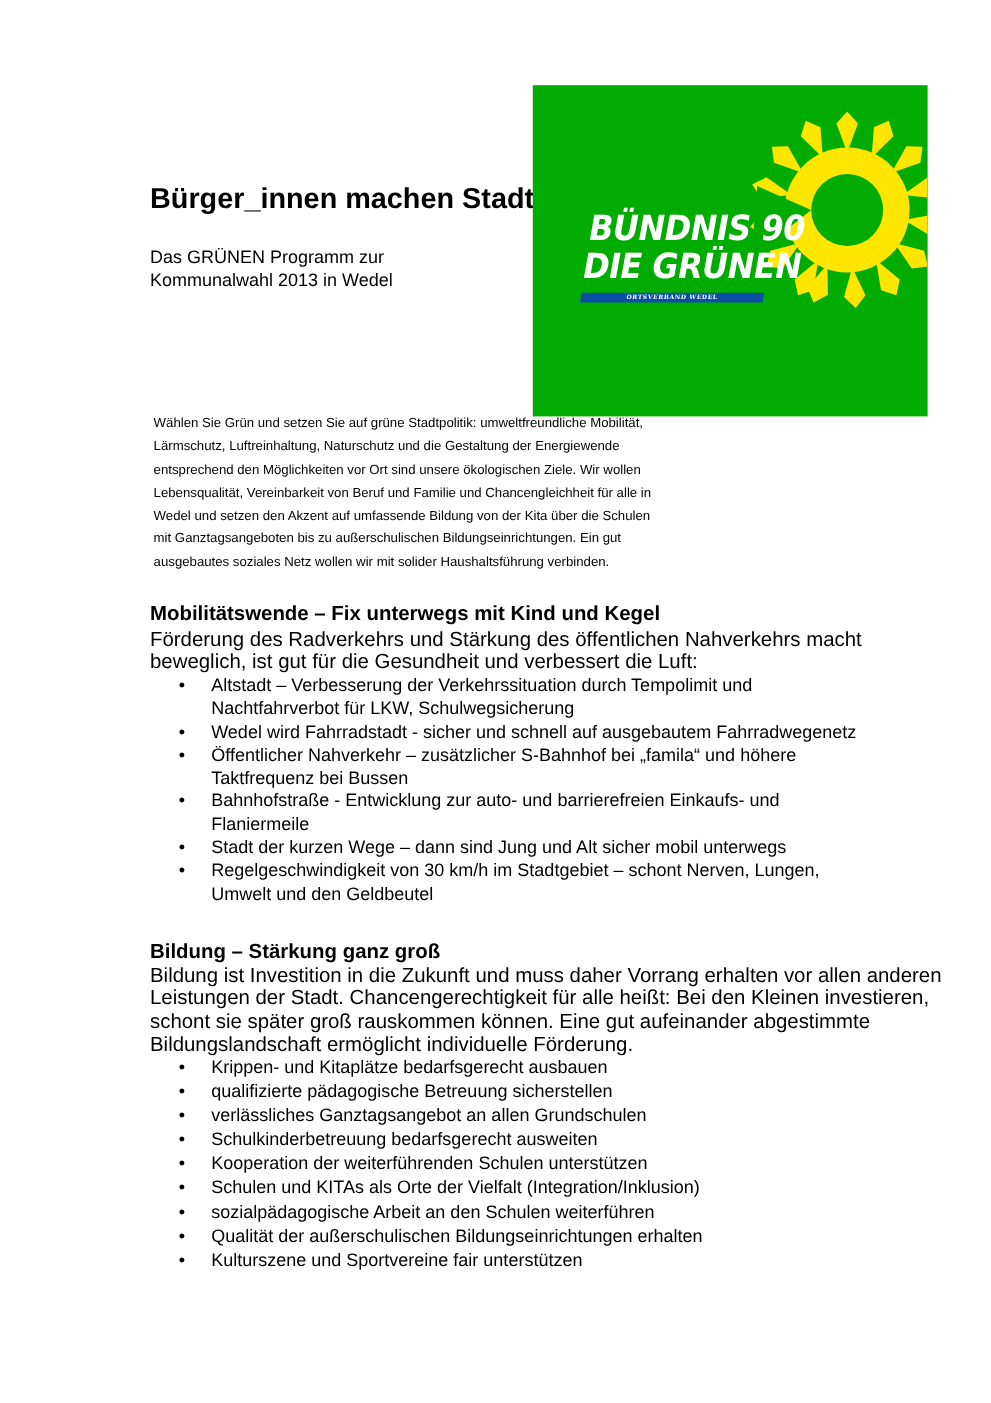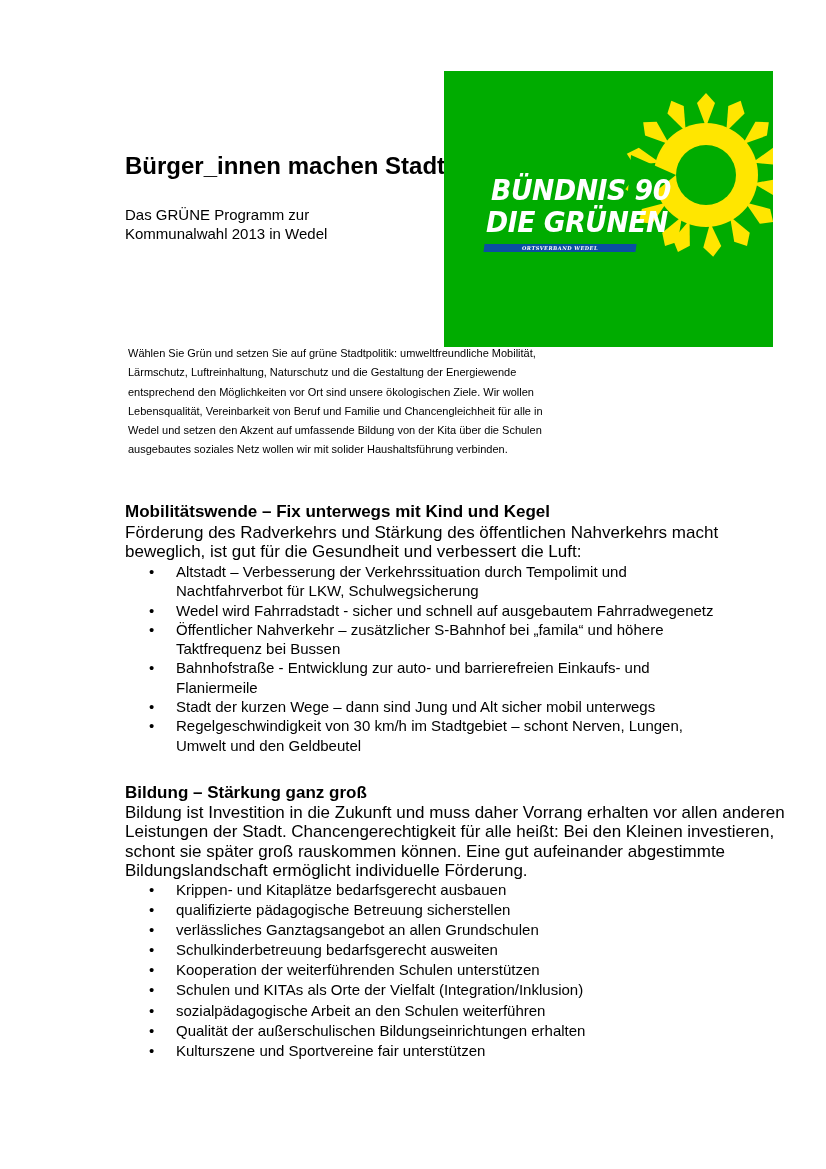--- a/index.html
+++ b/index.html
@@ -26,21 +26,21 @@
   ul.b li { position: relative; padding-left: 51px; white-space: nowrap; }
   ul.b li .dot { position: absolute; left: 24px; top: 0; }
   ul.b li div { white-space: nowrap; }
   ul.b2 li { line-height: 20.1px; }
 </style>
 </head>
 <body>
 
 <h1 class="title">Bürger_innen machen Stadt</h1>
 <div class="subtitle">
-  <div>Das GRÜNE Programm zur</div>
+  <div>Das GRÜNEN Programm zur</div>
   <div>Kommunalwahl 2013 in Wedel</div>
 </div>
 
 <div class="logo">
   <svg width="329" height="236" viewBox="0 0 329 236">
     <g transform="translate(262,104)" fill="#ffe600">
       <circle r="52"></circle>
       <g>
         <path d="M0,-48 L-9,-72 L0,-82 L9,-72 Z" transform="rotate(-150)"></path>
         <path d="M0,-48 L-9,-72 L0,-82 L9,-72 Z" transform="rotate(-125)"></path>
@@ -66,20 +66,21 @@
   <div class="l2">DIE GRÜNEN</div>
   <div class="bar">ORTSVERBAND WEDEL</div>
 </div>
 
 <div class="intro">
   <div>Wählen Sie Grün und setzen Sie auf grüne Stadtpolitik: umweltfreundliche Mobilität,</div>
   <div>Lärmschutz, Luftreinhaltung, Naturschutz und die Gestaltung der Energiewende</div>
   <div>entsprechend den Möglichkeiten vor Ort sind unsere ökologischen Ziele. Wir wollen</div>
   <div>Lebensqualität, Vereinbarkeit von Beruf und Familie und Chancengleichheit für alle in</div>
   <div>Wedel und setzen den Akzent auf umfassende Bildung von der Kita über die Schulen</div>
+  <div>mit Ganztagsangeboten bis zu außerschulischen Bildungseinrichtungen. Ein gut</div>
   <div>ausgebautes soziales Netz wollen wir mit solider Haushaltsführung verbinden.</div>
 </div>
 
 <h2 class="h2" style="top:502px;">Mobilitätswende – Fix unterwegs mit Kind und Kegel</h2>
 <div class="para" style="top:523px;">
   <div>Förderung des Radverkehrs und Stärkung des öffentlichen Nahverkehrs macht</div>
   <div>beweglich, ist gut für die Gesundheit und verbessert die Luft:</div>
 </div>
 <ul class="b" style="top:562px;">
   <li>

